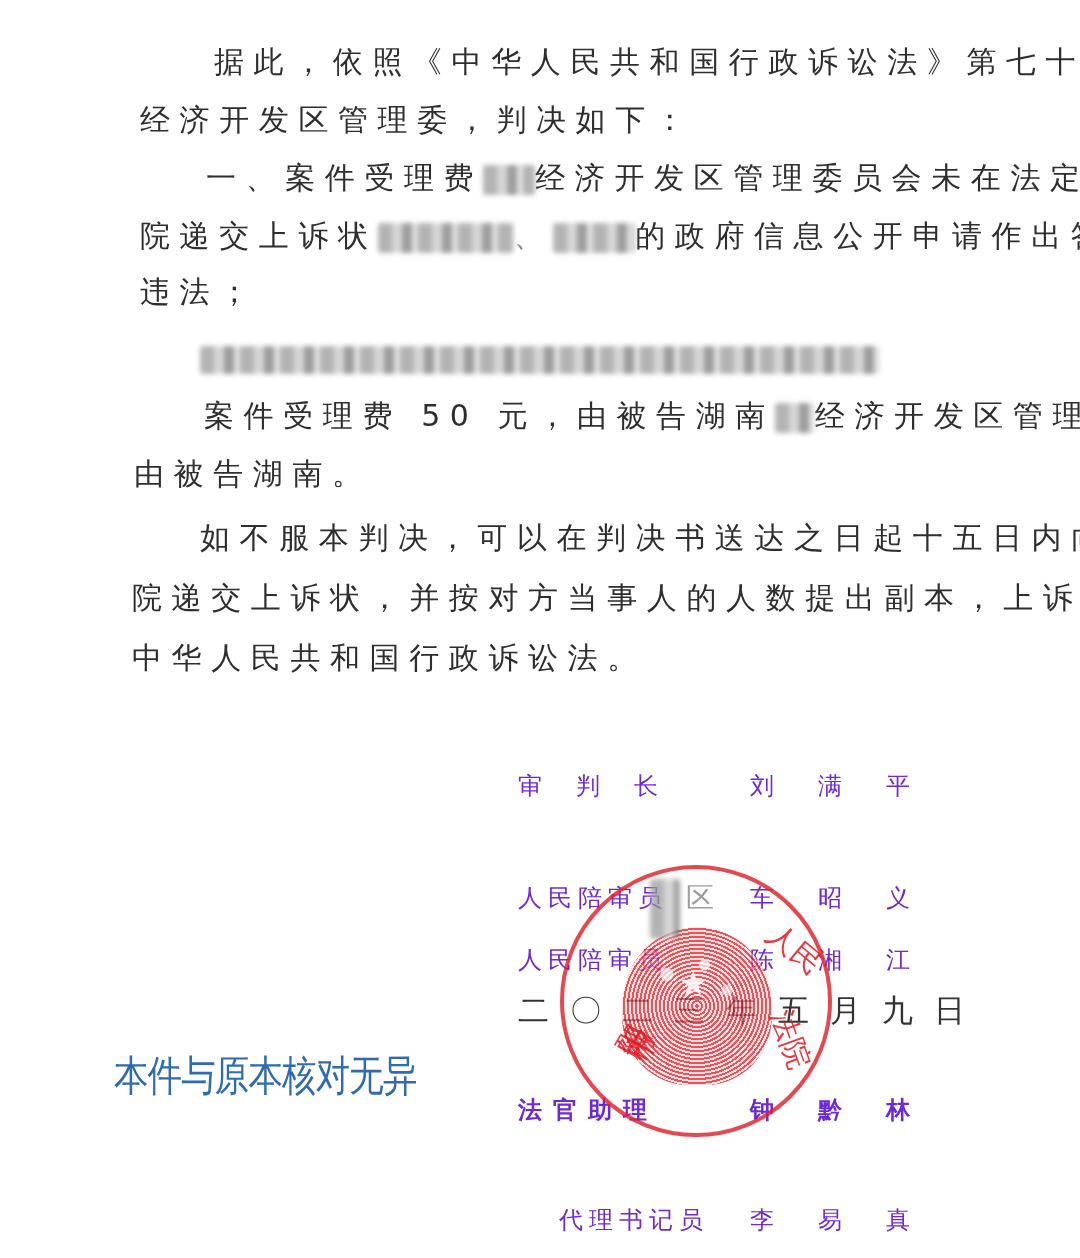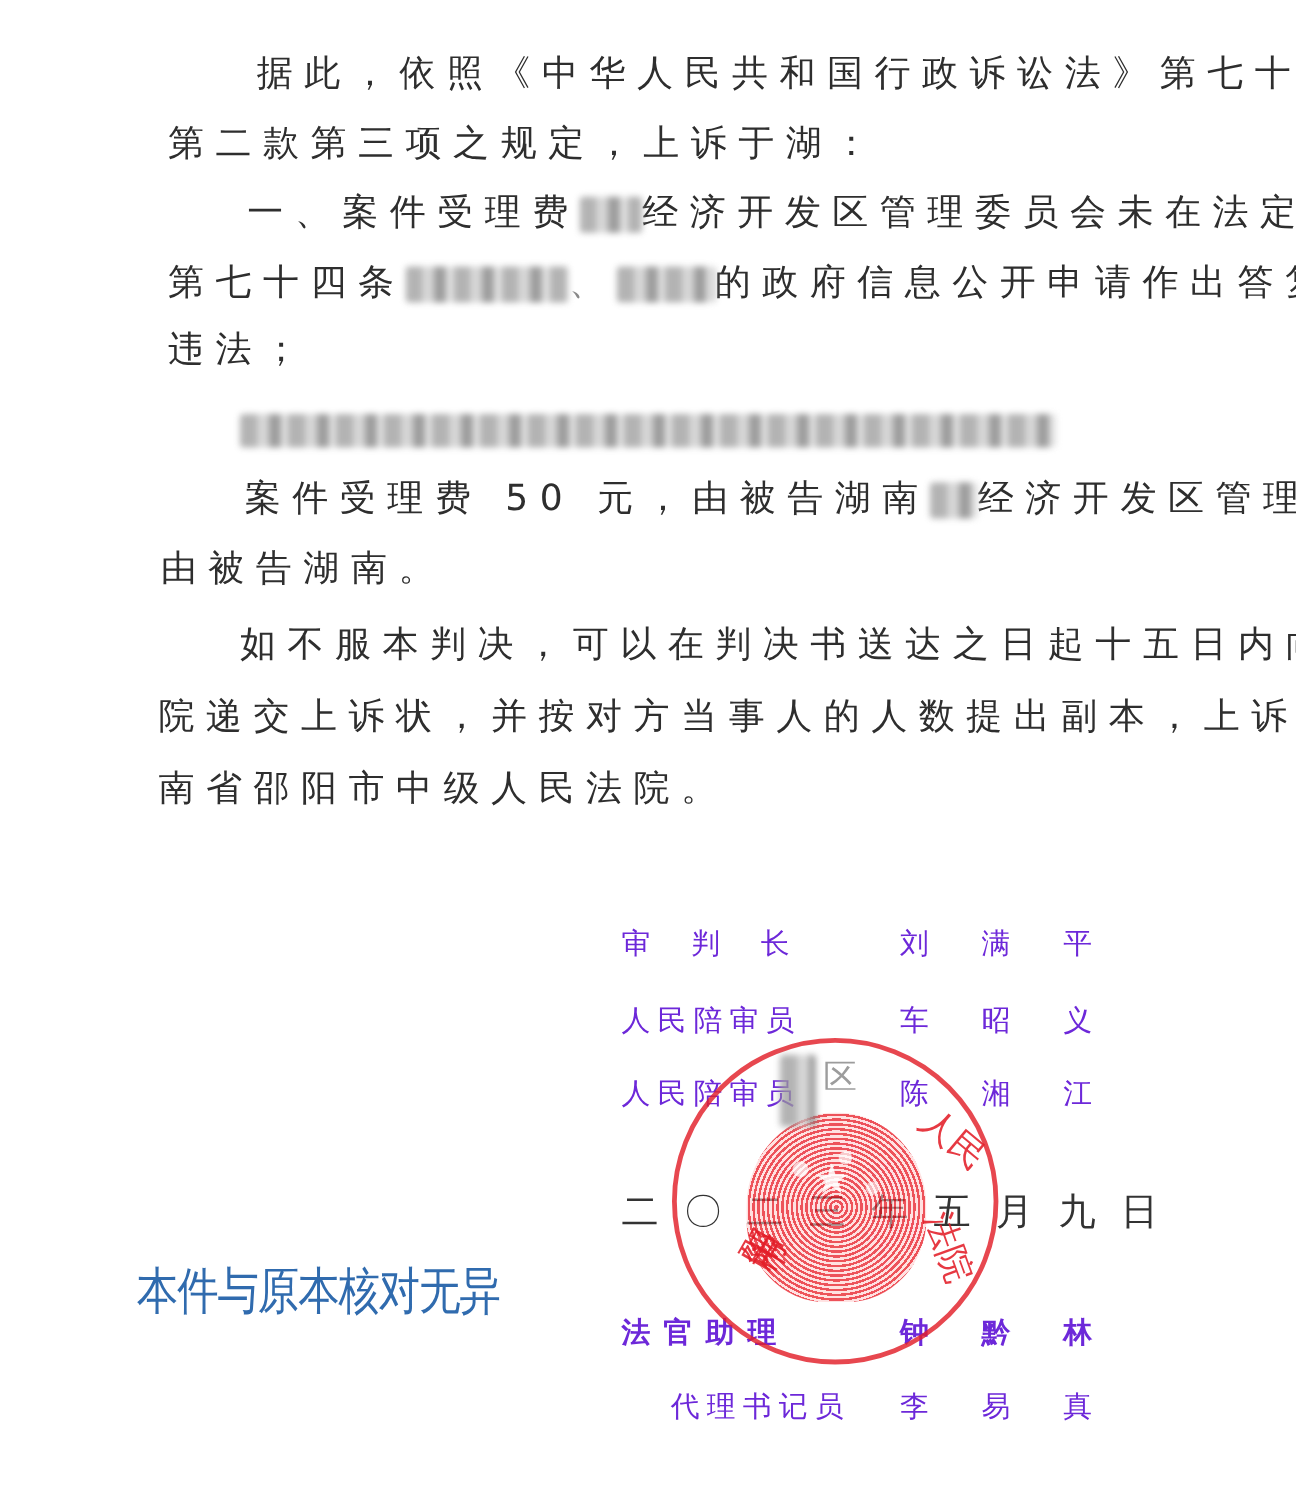--- a/index.html
+++ b/index.html
@@ -13,21 +13,21 @@
   }
   .blur {
     display: inline-block; height: 30px; vertical-align: middle;
     background: repeating-linear-gradient(90deg, #9a9a9a 0 14px, #c9c9c9 14px 24px, #7d7d7d 24px 34px, #d8d8d8 34px 40px);
     filter: blur(2.5px); opacity: 0.75; border-radius: 3px;
   }
   .sig-row { position: absolute; left: 518px; font-size: 24px; line-height: 40px; color: #6d28d9; white-space: nowrap; }
   .sig-role { display: inline-block; width: 232px; }
   .sig-role.spread { letter-spacing: 34px; }
   .sig-role.spread4 { letter-spacing: 11px; }
-  .sig-role.tight { letter-spacing: 6px; }
+  .sig-role.tight { letter-spacing: 6px; margin-top: 48px; }
   .sig-name { display: inline-block; letter-spacing: 44px; }
   .date-row { position: absolute; left: 518px; top: 990px; font-size: 31px; line-height: 40px; letter-spacing: 21px; color: #333; white-space: nowrap; }
   .verify-stamp {
     position: absolute; left: 114px; top: 1046px; font-size: 42px; line-height: 60px;
     color: #1f5fa8; font-family: "Liberation Sans", sans-serif; transform: scaleX(0.82); transform-origin: left center;
     letter-spacing: -1px; font-weight: normal; opacity: 0.92;
   }
   .seal {
     position: absolute; left: 560px; top: 865px; width: 272px; height: 272px;
     border: 4px solid rgba(226, 30, 40, 0.82); border-radius: 50%; box-sizing: border-box;
@@ -46,42 +46,42 @@
     position: absolute; font-size: 30px; color: rgba(226, 30, 40, 0.88); font-family: "DejaVu Sans", sans-serif;
   }
   .seal-star { position: absolute; left: 114px; top: 94px; font-size: 34px; color: rgba(255,255,255,0.85); }
 </style>
 </head>
 <body>
 
 <div>
 
   <div class="line" style="left:214px; top:42px;">据此，依照《中华人民共和国行政诉讼法》第七十四条</div>
-  <div class="line" style="left:140px; top:100px;">第二款第三项之规定，上诉于湖：</div>
+  <div class="line" style="left:140px; top:100px;">经济开发区管理委，判决如下：</div>
 
   <div class="line" style="left:206px; top:158px;">
     <span>一、案件受理费</span><span class="blur" style="width:52px;"></span><span>经济开发区管理委员会未在法定</span>
   </div>
   <div class="line" style="left:140px; top:216px;">
-    <span>第七十四条</span><span class="blur" style="width:136px;"></span><span style="color:#888;">、</span><span class="blur" style="width:82px;"></span><span>的政府信息公开申请作出答复</span>
+    <span>院递交上诉状</span><span class="blur" style="width:136px;"></span><span style="color:#888;">、</span><span class="blur" style="width:82px;"></span><span>的政府信息公开申请作出答复</span>
   </div>
   <div class="line" style="left:140px; top:272px;">违法；</div>
 
   <div class="line" style="left:200px; top:338px;">
     <span class="blur" style="width:680px; height:28px;"></span>
   </div>
 
   <div class="line" style="left:204px; top:396px;">
     <span>案件受理费 50 元，由被告湖南</span><span class="blur" style="width:40px;"></span><span>经济开发区管理委</span>
   </div>
   <div class="line" style="left:134px; top:454px;">由被告湖南。</div>
 
   <div class="line" style="left:200px; top:518px;">如不服本判决，可以在判决书送达之日起十五日内向本</div>
   <div class="line" style="left:132px; top:578px;">院递交上诉状，并按对方当事人的人数提出副本，上诉于湖</div>
-  <div class="line" style="left:132px; top:638px;">南省邵阳市中级人民法院。</div>
+  <div class="line" style="left:132px; top:638px;">中华人民共和国行政诉讼法。</div>
 
   <div class="sig-row" style="top:766px;">
     <span class="sig-role spread">审判长</span><span class="sig-name">刘满平</span>
   </div>
   <div class="sig-row" style="top:830px;">
     <span class="sig-role tight">人民陪审员</span><span class="sig-name">车昭义</span>
   </div>
   <div class="sig-row" style="top:892px;font-family:Liberation Serif, serif;">
     <span class="sig-role tight">人民陪审员</span><span class="sig-name">陈湘江</span>
   </div>

